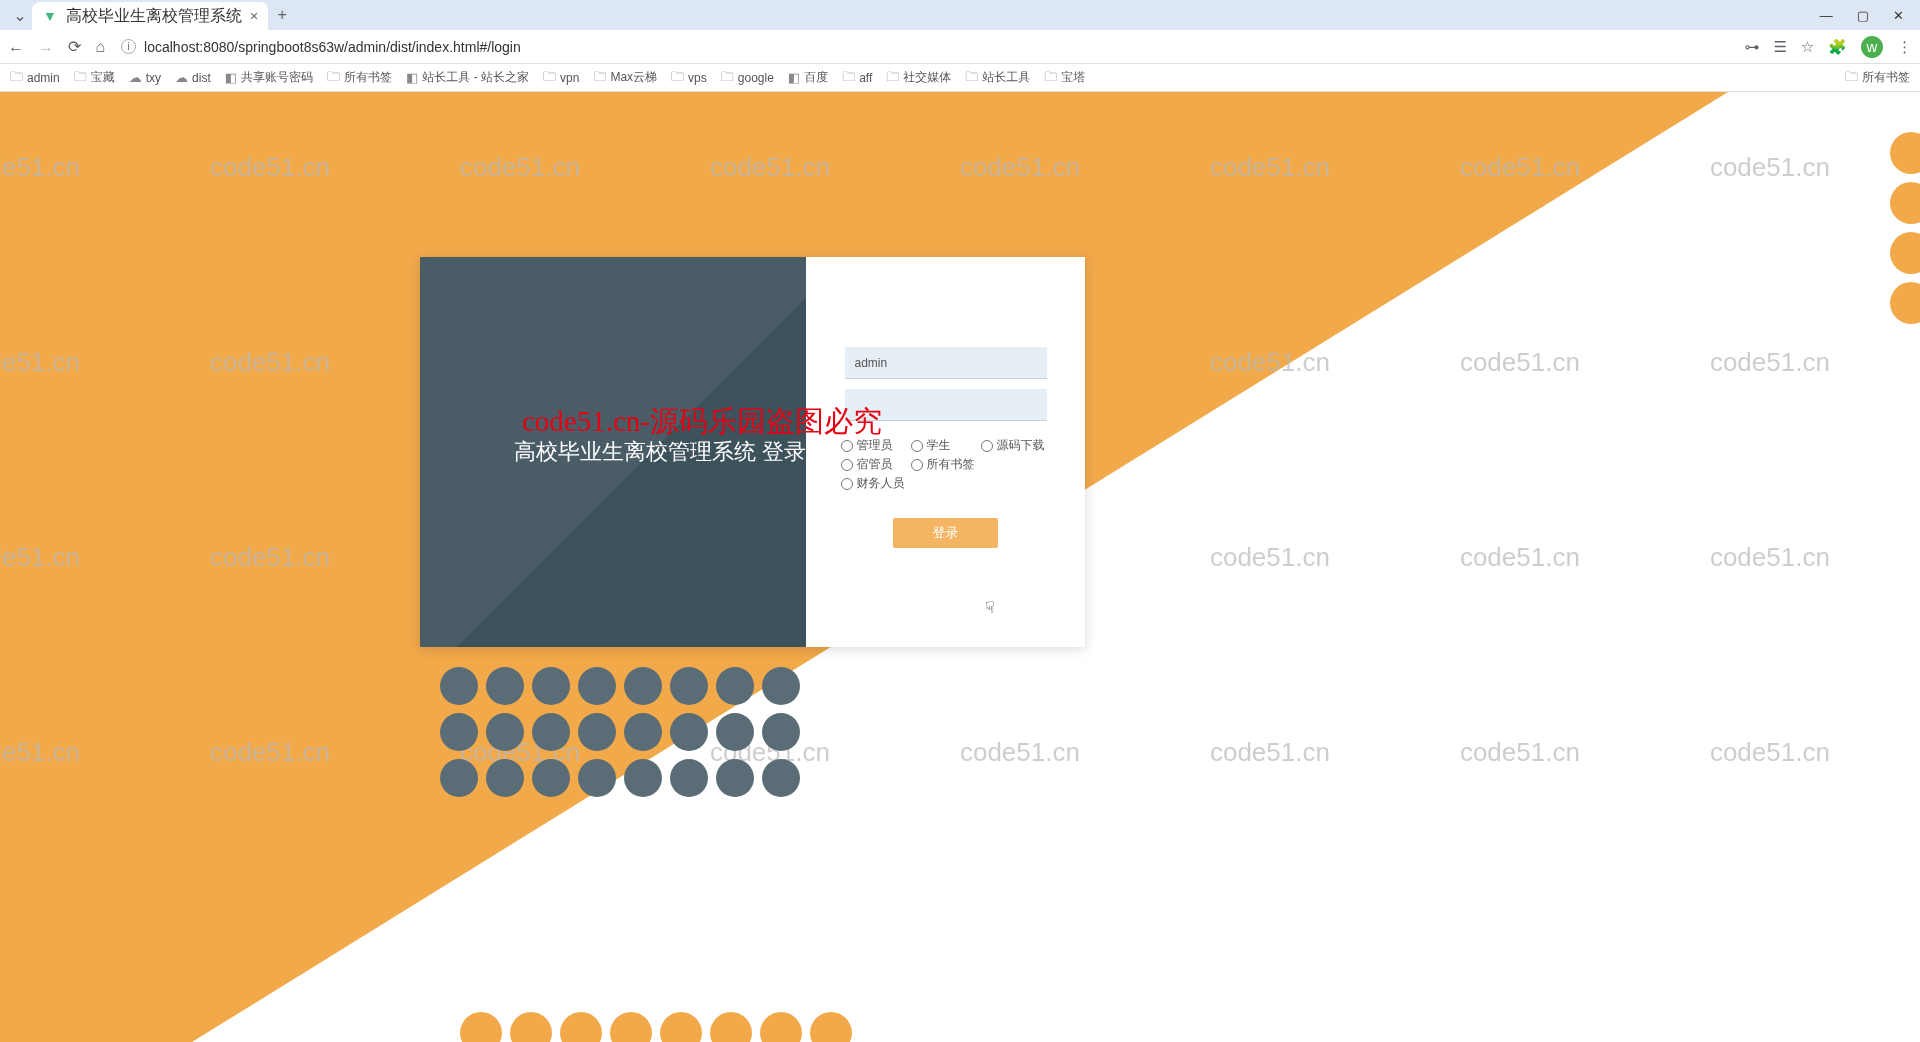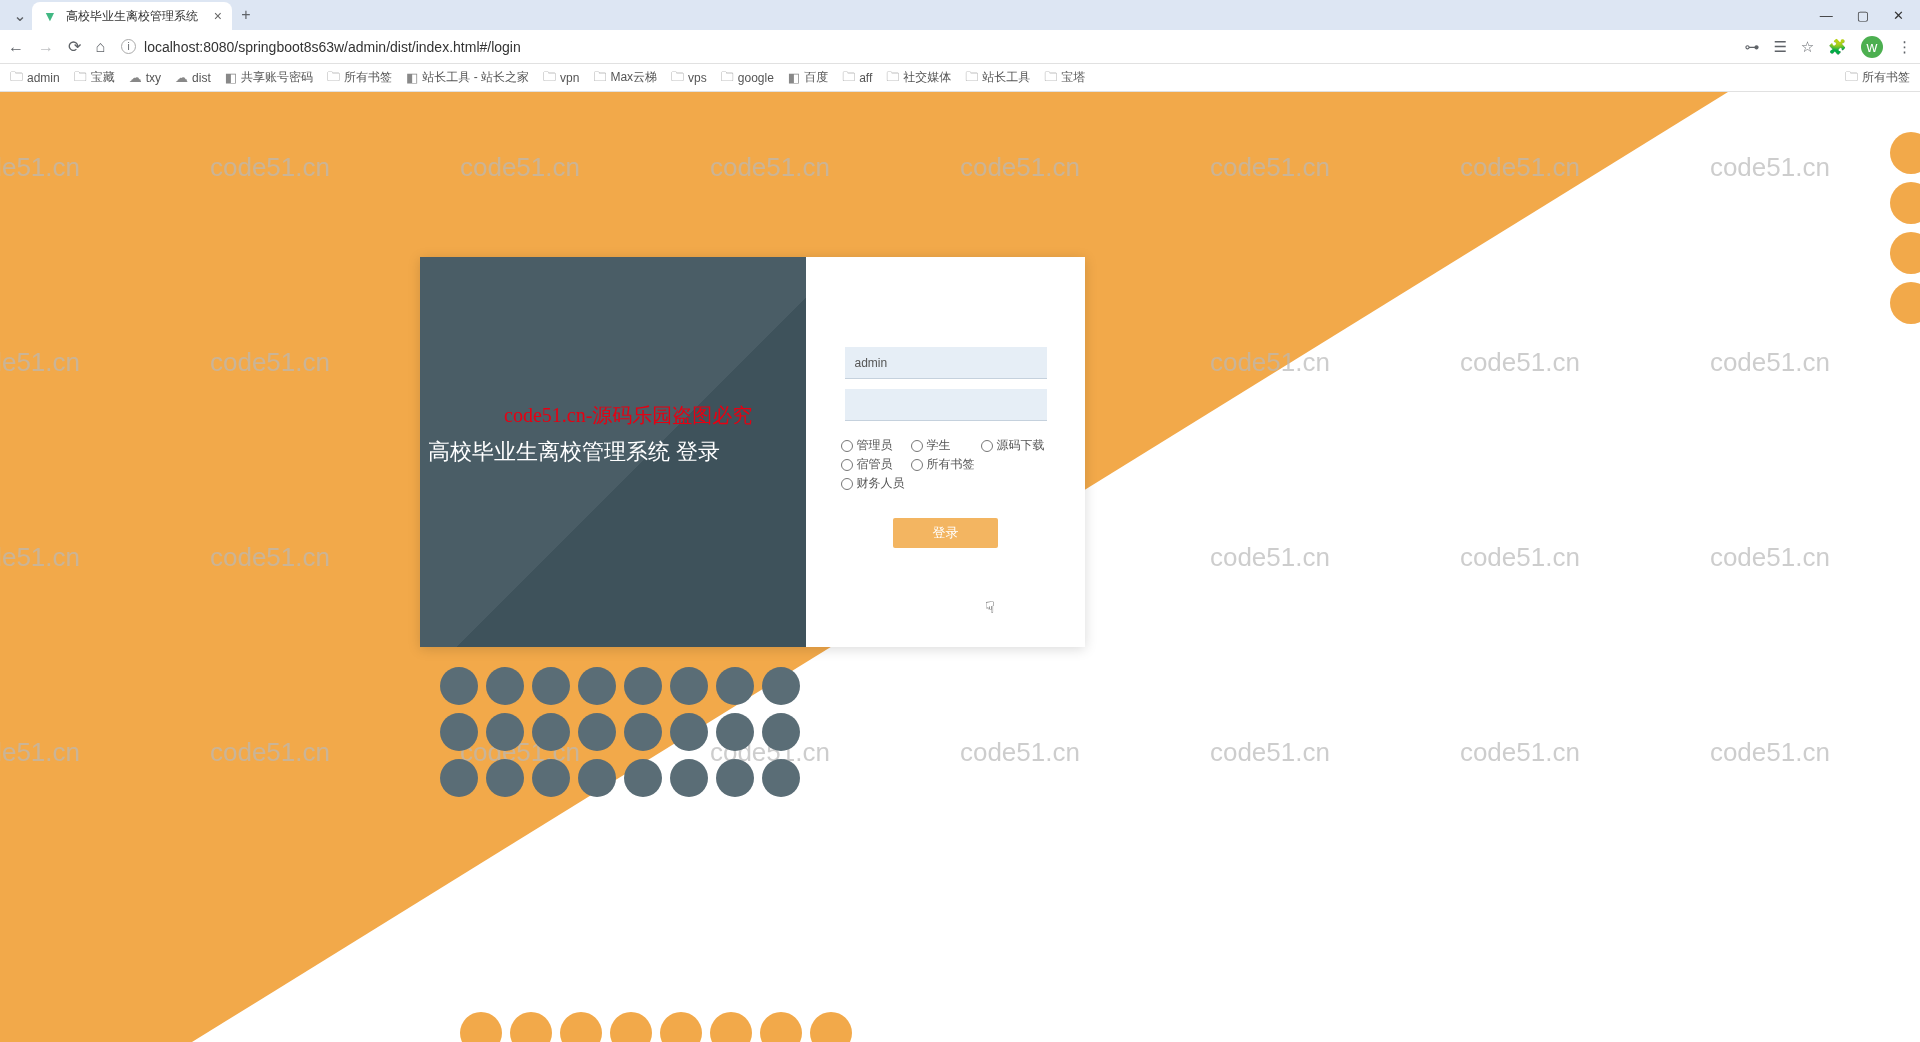--- a/index.html
+++ b/index.html
@@ -3,21 +3,21 @@
 <meta charset="utf-8">
 <style>
 * { margin: 0; padding: 0; box-sizing: border-box; }
 body { font-family: "Microsoft YaHei", Arial, sans-serif; width: 1920px; height: 1042px; overflow: hidden; background: #fff; }
 
 
 .browser-top { height: 30px; background: #dde6f3; display: flex; align-items: center; padding: 0 8px; }
 .tab-dropdown { width: 24px; display: flex; justify-content: center; color: #5f6368; }
 .tab { background: #fff; border-radius: 8px 8px 0 0; height: 28px; margin-top: 2px; display: flex; align-items: center; padding: 0 10px; gap: 8px; min-width: 200px; }
 .tab .favicon { width: 16px; height: 16px; display: flex; align-items: center; justify-content: center; color: #41b883; font-weight: bold; font-size: 14px; }
-.tab .title { font-size: 12px; color: #333; flex: 1; white-space: nowrap; overflow: hidden; font-family: Liberation Serif, serif; }
+.tab .title { font-size: 16px; color: #333; flex: 1; white-space: nowrap; overflow: hidden; font-family: Liberation Serif, serif; }
 .tab .close { font-size: 14px; color: #666; cursor: pointer; }
 .newtab { width: 28px; text-align: center; color: #5f6368; font-size: 16px; cursor: pointer; }
 .win-controls { margin-left: auto; display: flex; gap: 24px; padding-right: 8px; color: #333; }
 .win-controls span { font-size: 13px; cursor: pointer; }
 
 .url-bar-row { height: 34px; background: #fff; display: flex; align-items: center; padding: 0 8px; gap: 10px; border-bottom: 1px solid #e1e1e1; }
 .nav-icons { display: flex; gap: 14px; color: #5f6368; align-items: center; }
 .nav-icons span { font-size: 16px; cursor: pointer; }
 .url-field { flex: 1; display: flex; align-items: center; gap: 8px; padding-left: 6px; }
 .url-field .info { font-size: 13px; color: #5f6368; border: 1px solid #aaa; border-radius: 50%; width: 15px; height: 15px; display: flex; align-items: center; justify-content: center; font-size: 10px; }
@@ -40,33 +40,33 @@
 
 .dots { position: absolute; }
 .dots span { position: absolute; width: 42px; height: 42px; border-radius: 50%; background: #f2a94a; }
 
 
 .watermark { position: absolute; top: 0; left: 0; width: 100%; height: 100%; pointer-events: none; }
 .wm-row { position: absolute; width: 120%; left: -40px; display: flex; gap: 130px; color: #b9b9b9; font-size: 26px; white-space: nowrap; opacity: 0.7; }
 
 
 .card { position: absolute; left: 420px; top: 165px; width: 665px; height: 390px; background: #fff; display: flex; box-shadow: 0 2px 12px rgba(0,0,0,0.15); }
-.card-left { width: 386px; background: linear-gradient(135deg, #4a5d66 55%, #3e525b 55%); display: flex; align-items: center; justify-content: flex-start; position: relative; padding-left: 8px; }
+.card-left { width: 386px; background: linear-gradient(135deg, #4a5d66 55%, #3e525b 55%); display: flex; align-items: center; justify-content: flex-end; position: relative; }
 .card-left .dots-inner span { background: #5a6d76; width: 38px; height: 38px; }
 .card-title { color: #fff; font-size: 22px; font-weight: 500; z-index: 2; }
 .card-right { flex: 1; background: #fff; padding: 90px 24px 0; display: flex; flex-direction: column; align-items: center; }
 .card-right input { width: 202px; height: 32px; background: #e6eef6; border: none; border-bottom: 1px solid #c5d1dd; padding: 0 10px; font-size: 12px; color: #555; margin-bottom: 10px; outline: none; }
 .roles { width: 210px; display: flex; flex-wrap: wrap; font-size: 12px; color: #555; margin-top: 6px; gap: 2px 0; }
 .roles label { width: 70px; display: flex; align-items: center; gap: 4px; cursor: pointer; }
 .roles label.wide { width: 130px; }
 .roles input[type=radio] { width: 12px; height: 12px; margin: 0; }
 .login-btn { margin-top: 26px; width: 105px; height: 30px; background: #f3b561; color: #fff; border: none; font-size: 13px; cursor: pointer; border-radius: 2px; }
 
 
-.red-wm { position: absolute; left: 504px; top: 310px; color: #e60012; font-size: 20px; font-family: SimSun, serif; font-weight: 500; z-index: 20; white-space: nowrap; pointer-events: none; }
+.red-wm { position: absolute; left: 522px; top: 310px; color: #e60012; font-size: 29px; font-family: SimSun, serif; font-weight: 500; z-index: 20; white-space: nowrap; pointer-events: none; }
 
 .cursor-ptr { position: absolute; left: 985px; top: 506px; font-size: 16px; color: #333; z-index: 30; }
 </style>
 </head>
 <body>
 
 <div class="browser-top">
   <div class="tab-dropdown">⌄</div>
   <div class="tab">
     <span class="favicon">▼</span>

